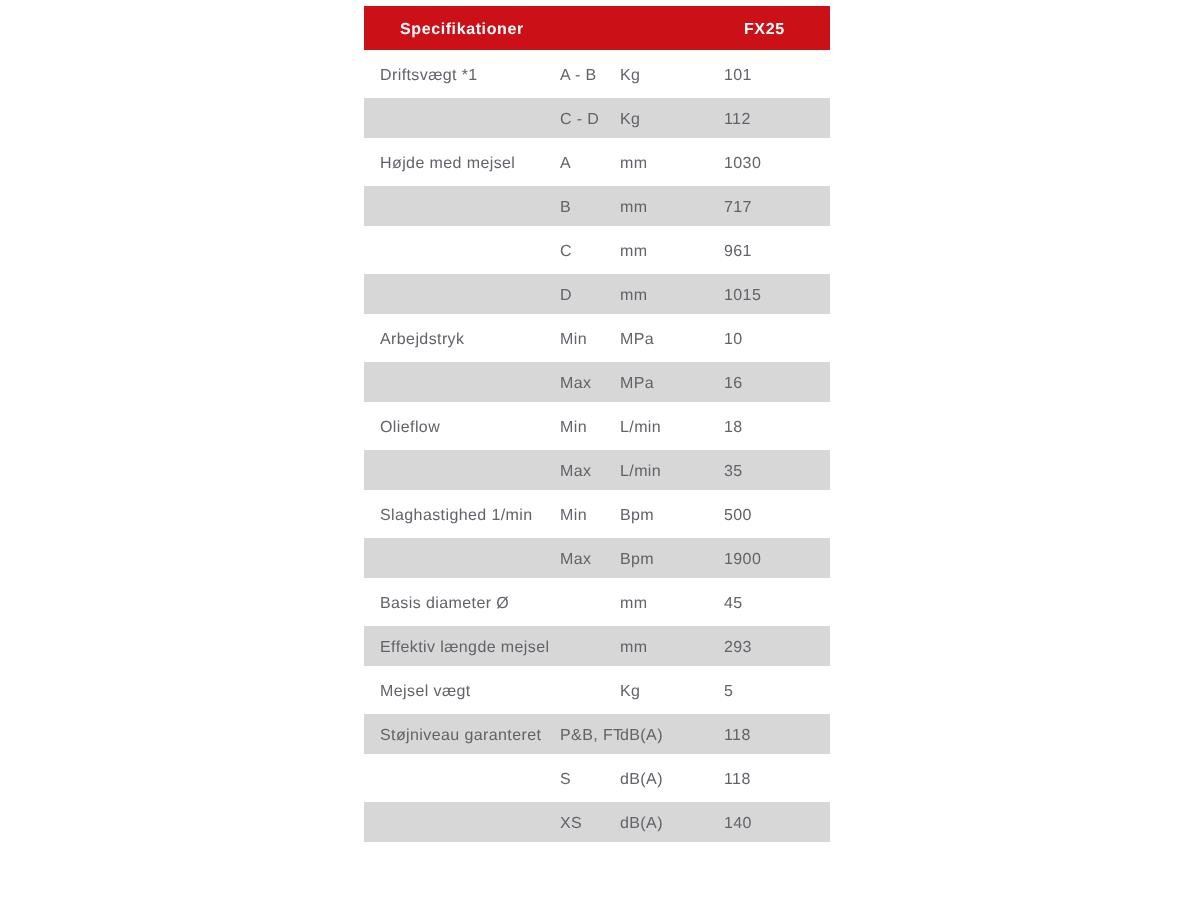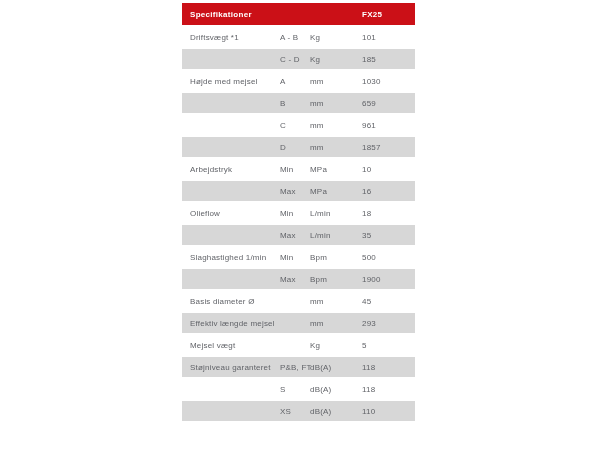--- a/index.html
+++ b/index.html
@@ -23,21 +23,21 @@
   .header-row {
     display: grid;
     grid-template-columns: 90px 30px 52px 1fr;
     align-items: center;
     height: 22px;
     background: var(--header-bg, #cb1017);
     color: var(--header-text, #ffffff);
     font-size: 8px;
     font-weight: bold;
     letter-spacing: 0.3px;
-    padding: 0 8px;
+    padding: 0 18px;
     box-sizing: border-box;
   }
   .header-row .title {
     grid-column: 1 / 4;
     white-space: nowrap;
   }
   .row {
     display: grid;
     grid-template-columns: 90px 30px 52px 1fr;
     align-items: center;
@@ -70,45 +70,45 @@
       <div class="row">
         <span>Driftsvægt *1</span>
         <span>A - B</span>
         <span>Kg</span>
         <span>101</span>
       </div>
       <div class="row shaded">
         <span></span>
         <span>C - D</span>
         <span>Kg</span>
-        <span>185</span>
+        <span>112</span>
       </div>
       <div class="row">
         <span>Højde med mejsel</span>
         <span>A</span>
         <span>mm</span>
         <span>1030</span>
       </div>
       <div class="row shaded">
         <span></span>
         <span>B</span>
         <span>mm</span>
-        <span>659</span>
+        <span>717</span>
       </div>
       <div class="row">
         <span></span>
         <span>C</span>
         <span>mm</span>
         <span>961</span>
       </div>
       <div class="row shaded">
         <span></span>
         <span>D</span>
         <span>mm</span>
-        <span>1857</span>
+        <span>1015</span>
       </div>
       <div class="row">
         <span>Arbejdstryk</span>
         <span>Min</span>
         <span>MPa</span>
         <span>10</span>
       </div>
       <div class="row shaded">
         <span></span>
         <span>Max</span>
@@ -166,16 +166,16 @@
       <div class="row">
         <span></span>
         <span>S</span>
         <span>dB(A)</span>
         <span>118</span>
       </div>
       <div class="row shaded">
         <span></span>
         <span>XS</span>
         <span>dB(A)</span>
-        <span>110</span>
+        <span>140</span>
       </div>
     </div>
 </div>
 
 </body></html>

